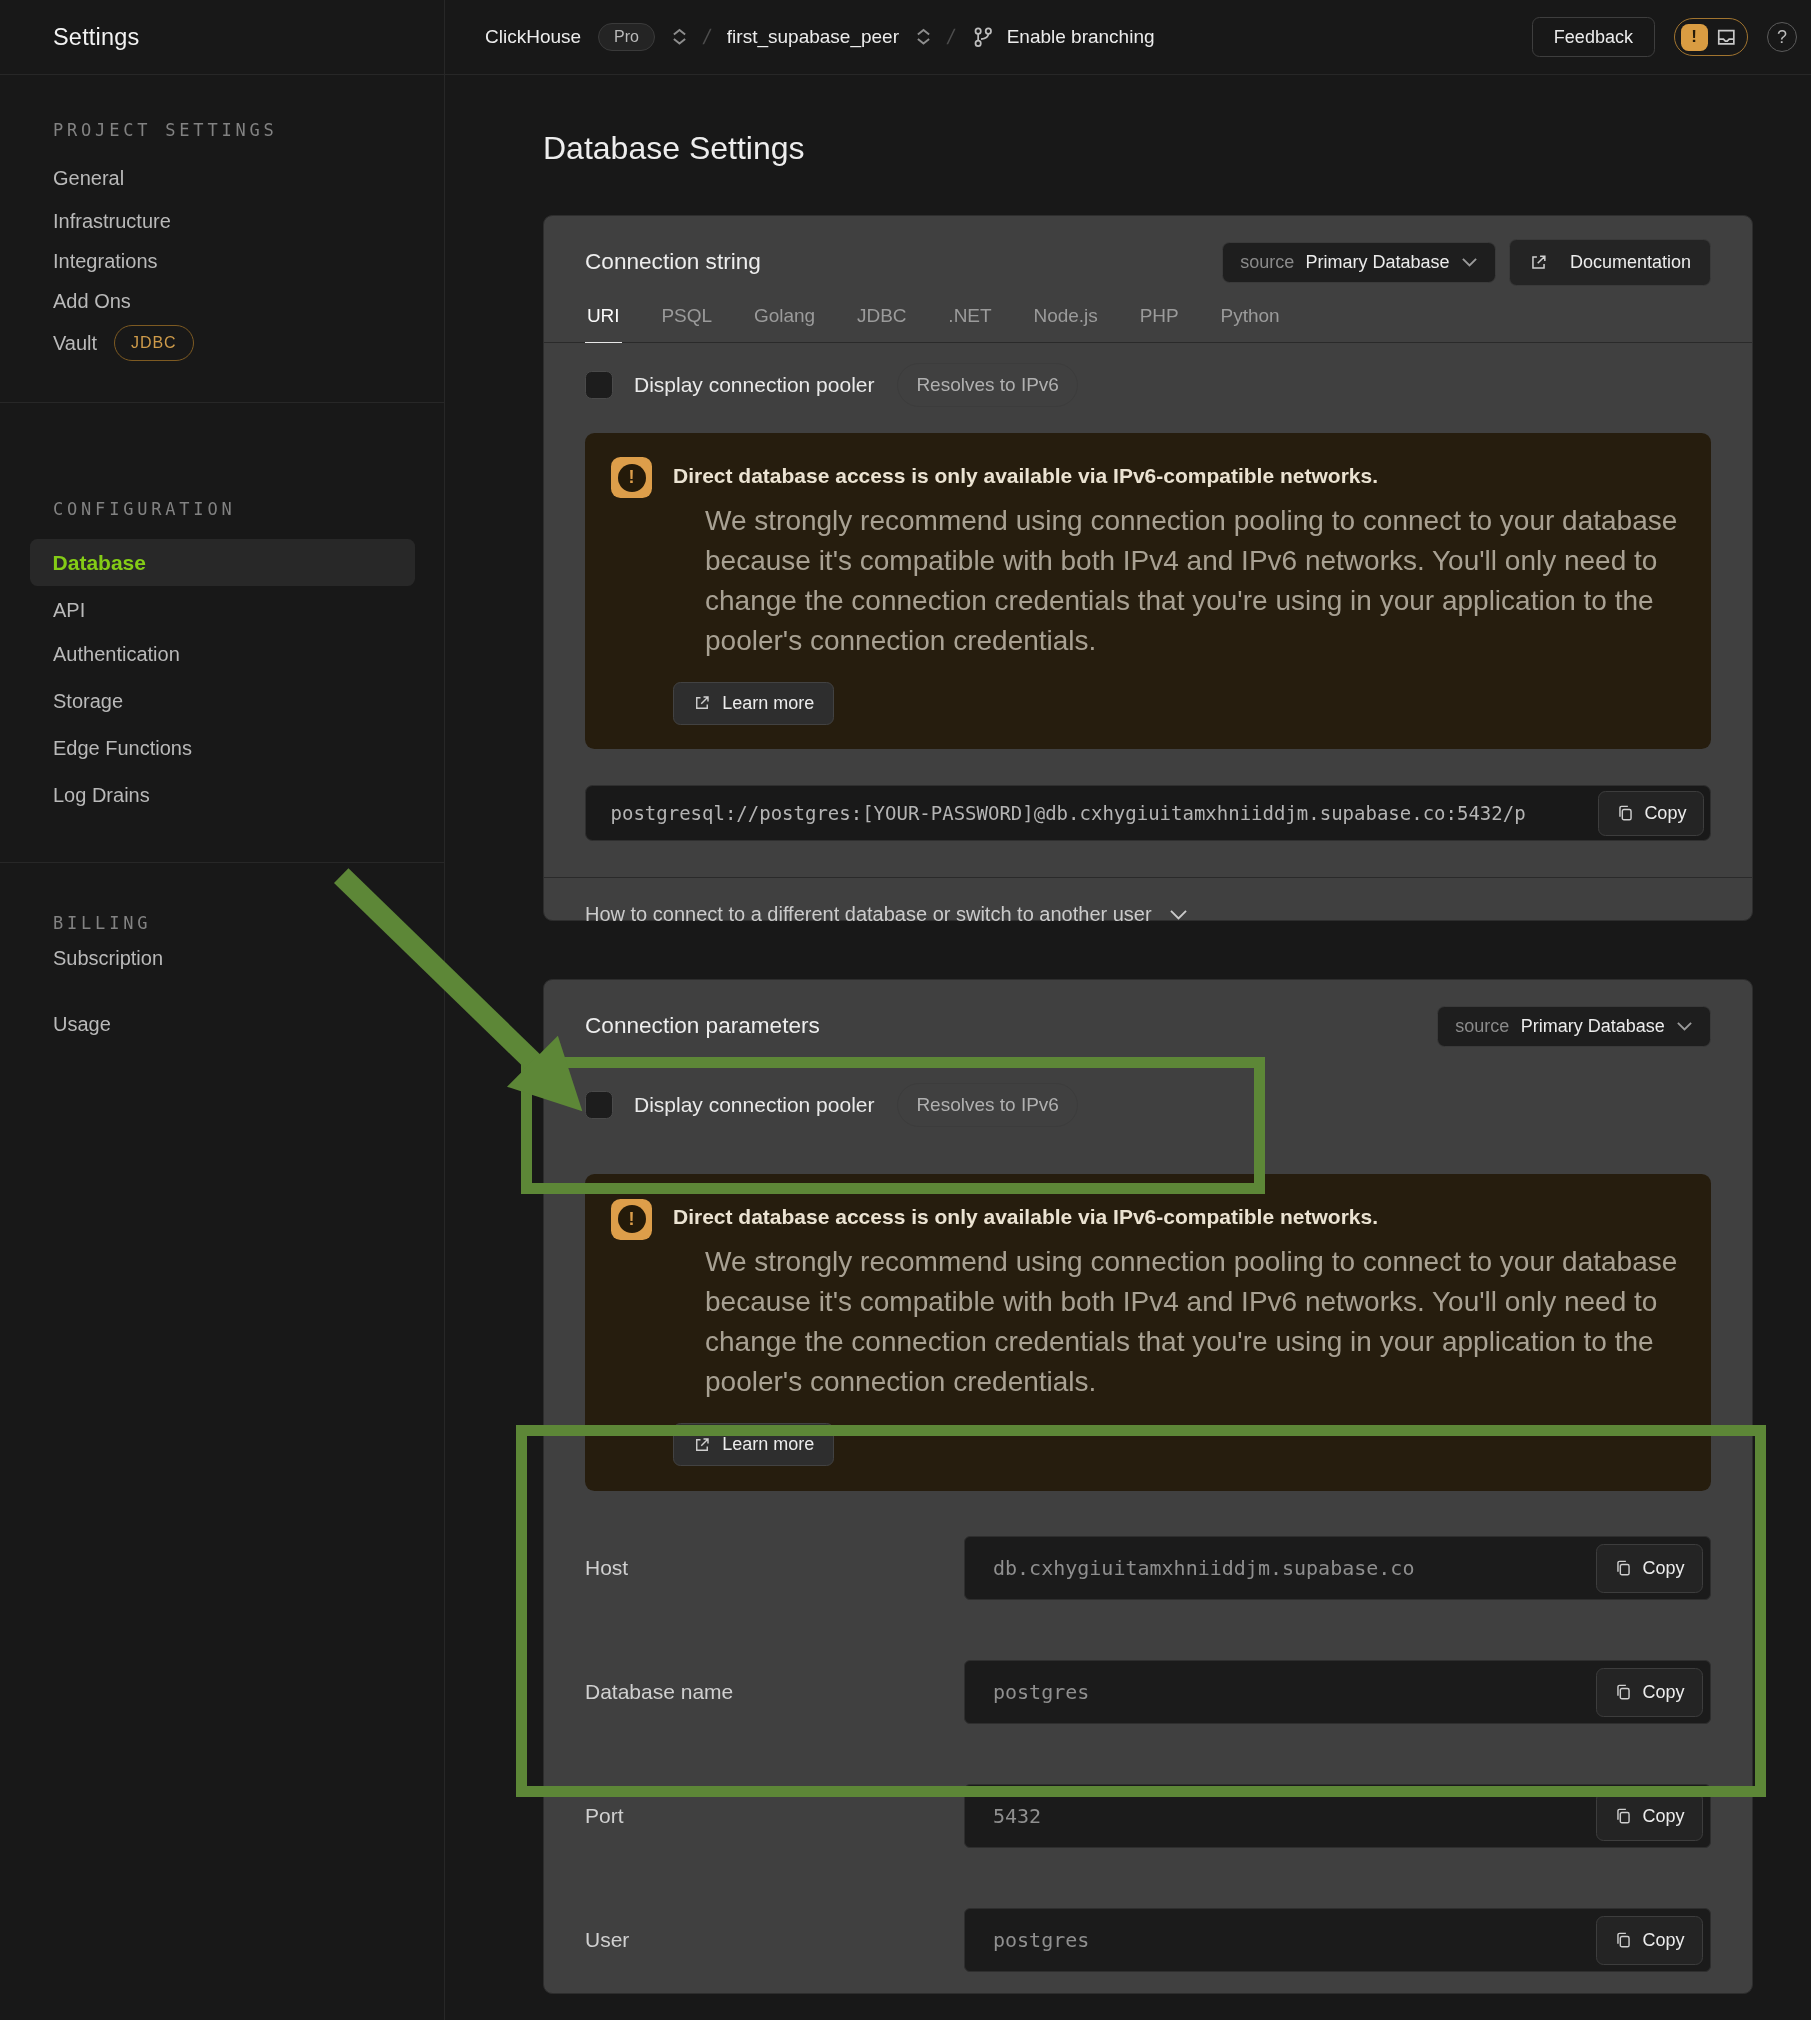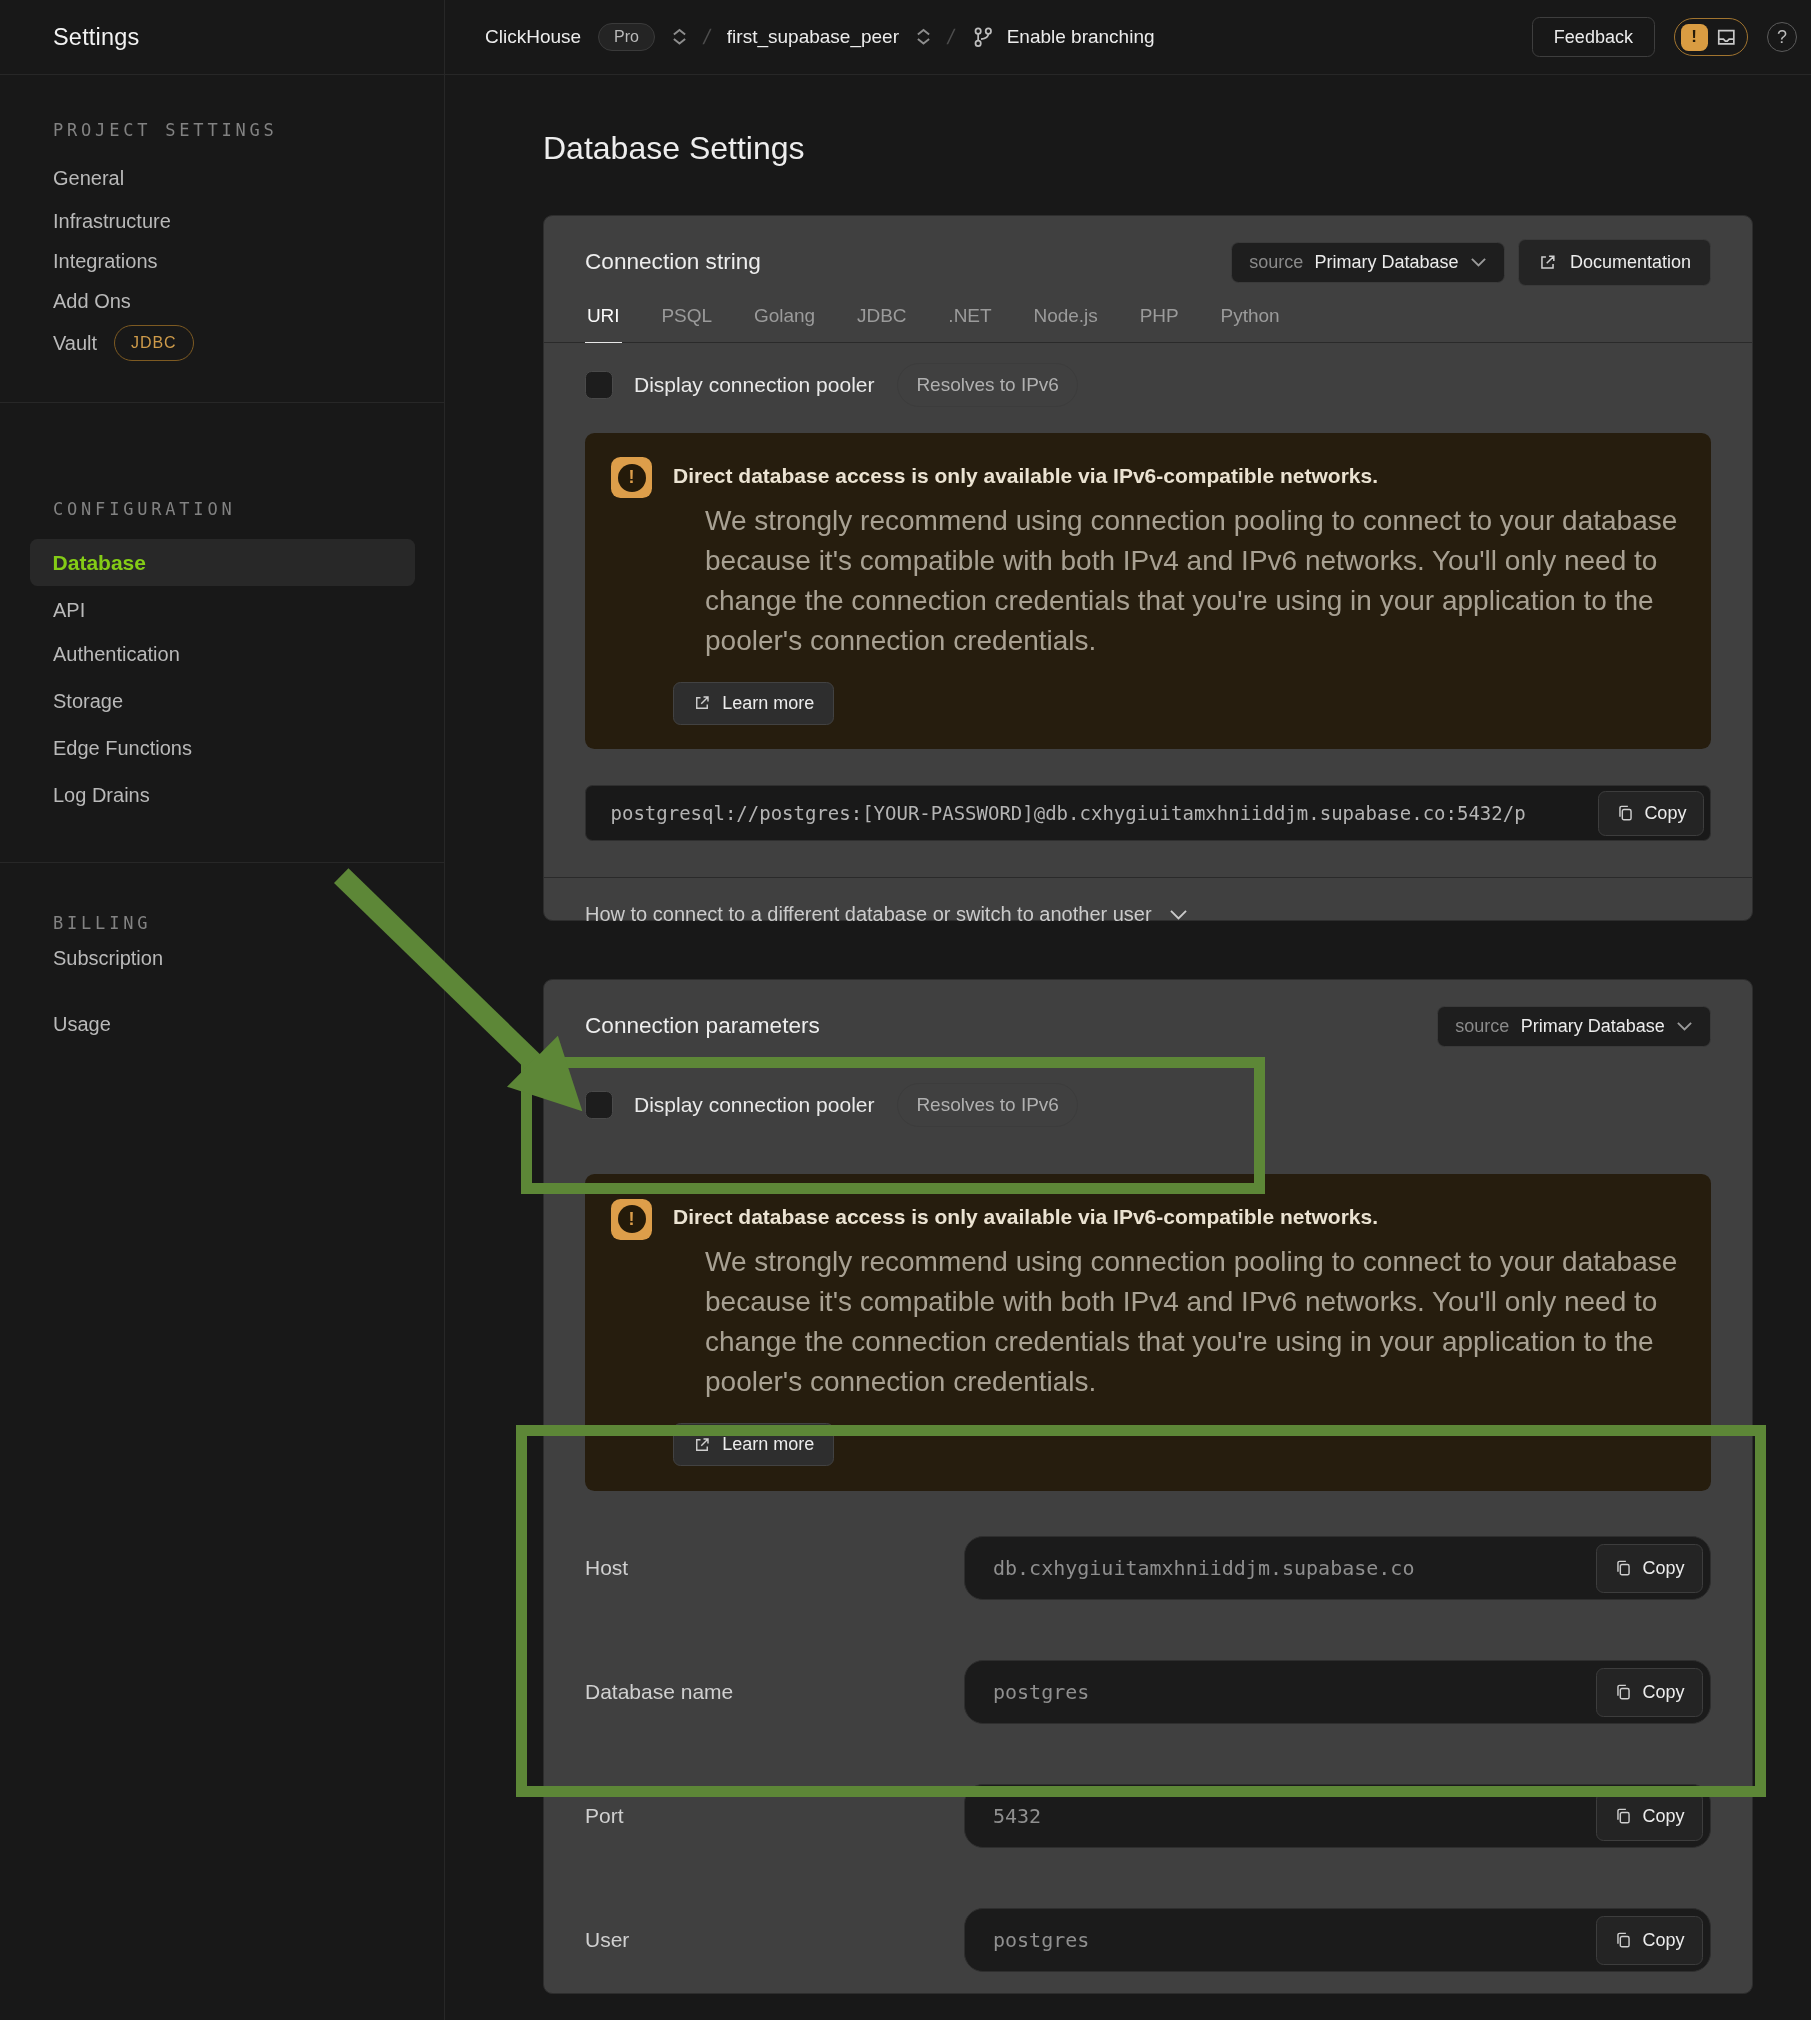--- a/index.html
+++ b/index.html
@@ -54,21 +54,21 @@
   .card1 { top:215px; height:706px; }
   .card2 { top:979px; height:1015px; }
   .card-head { display:flex; align-items:center; justify-content:space-between;
     padding:24.5px 41px 0 41px; height:68px; }
   .card-title { font-size:22.6px; color:#ededed; font-weight:400; }
   .head-actions { display:flex; align-items:center; gap:13px; }
   .source-pill { display:flex; align-items:center; gap:11.3px; height:41px; padding:0 17px;
     border:0.9px solid #3a3a3a; border-radius:7.5px; background:#1e1e1e; }
   .source-pre { font-size:18px; color:#8a8a8a; }
   .source-val { font-size:18px; color:#ececec; }
-  .doc-btn { display:flex; align-items:center; gap:13px; height:47px; padding:0 19px;
+  .doc-btn { display:flex; align-items:center; gap:22px; height:47px; padding:0 19px;
     border:0.9px solid #3a3a3a; border-radius:7.5px; background:#242424; font-size:18px; color:#ececec; }
   .tabs { display:flex; gap:38px; padding:0 41px; margin-top:15px; border-bottom:0.9px solid #2a2a2a; }
   .tab { font-size:19px; color:#9b9b9b; padding:5.6px 1.9px 15px 1.9px; cursor:pointer; }
   .tab.active { color:#fafafa; border-bottom:1.9px solid #e8e8e8; margin-bottom:-0.9px; }
   .body1 { padding:26px 41px 0 41px; }
   .check-row { display:flex; align-items:center; gap:21px; height:32px; }
   .checkbox { width:28px; height:28px; border:1.4px solid #4a4a4a; border-radius:6.6px; background:#1d1d1d; flex:none; }
   .check-label { font-size:21px; color:#e9e9e9; }
   .ipv6-badge { font-size:19px; color:#b0b0b0; border:0.9px solid #3c3c3c; border-radius:941px;
     padding:10px 18px; margin-left:1.9px; }
@@ -93,21 +93,21 @@
   .expander { margin-top:36px; border-top:0.9px solid #2a2a2a; padding:24.5px 41px;
     display:flex; align-items:center; gap:17px; }
   .expander-label { font-size:20px; color:#cbcbcb; }
   .body2 { padding:0 41px; }
   .check-row2 { margin-top:41px; }
   .warning2 { margin-top:53px; }
   .params { margin-top:45px; display:flex; flex-direction:column; gap:60px; }
   .param-row { display:flex; align-items:center; }
   .param-label { width:379px; flex:none; font-size:21px; color:#d0d0d0; }
   .param-input { position:relative; flex:1; height:64px; background:#1b1b1b;
-    border:0.9px solid #2e2e2e; border-radius:19px; display:flex; align-items:center; overflow:hidden; }
+    border:0.9px solid #2e2e2e; border-radius:6px; display:flex; align-items:center; overflow:hidden; }
   .param-value { padding-left:28px; font-family:"DejaVu Sans Mono", monospace; font-size:20px;
     color:#8f8f8f; white-space:nowrap; }
   .param-copy { position:absolute; right:7.5px; top:7.5px; height:49px; margin:0; }
   
   .anno { position:absolute; pointer-events:none; z-index:40; }
   .anno-rect1 { left:521px; top:1057px; width:744px; height:137px; border:11.3px solid #5d8737; }
   .anno-rect2 { left:516px; top:1425px; width:1250px; height:372px; border:11.3px solid #5d8737; }
   .icon { display:inline-flex; align-items:center; justify-content:center; }
 </style>
 </head>

